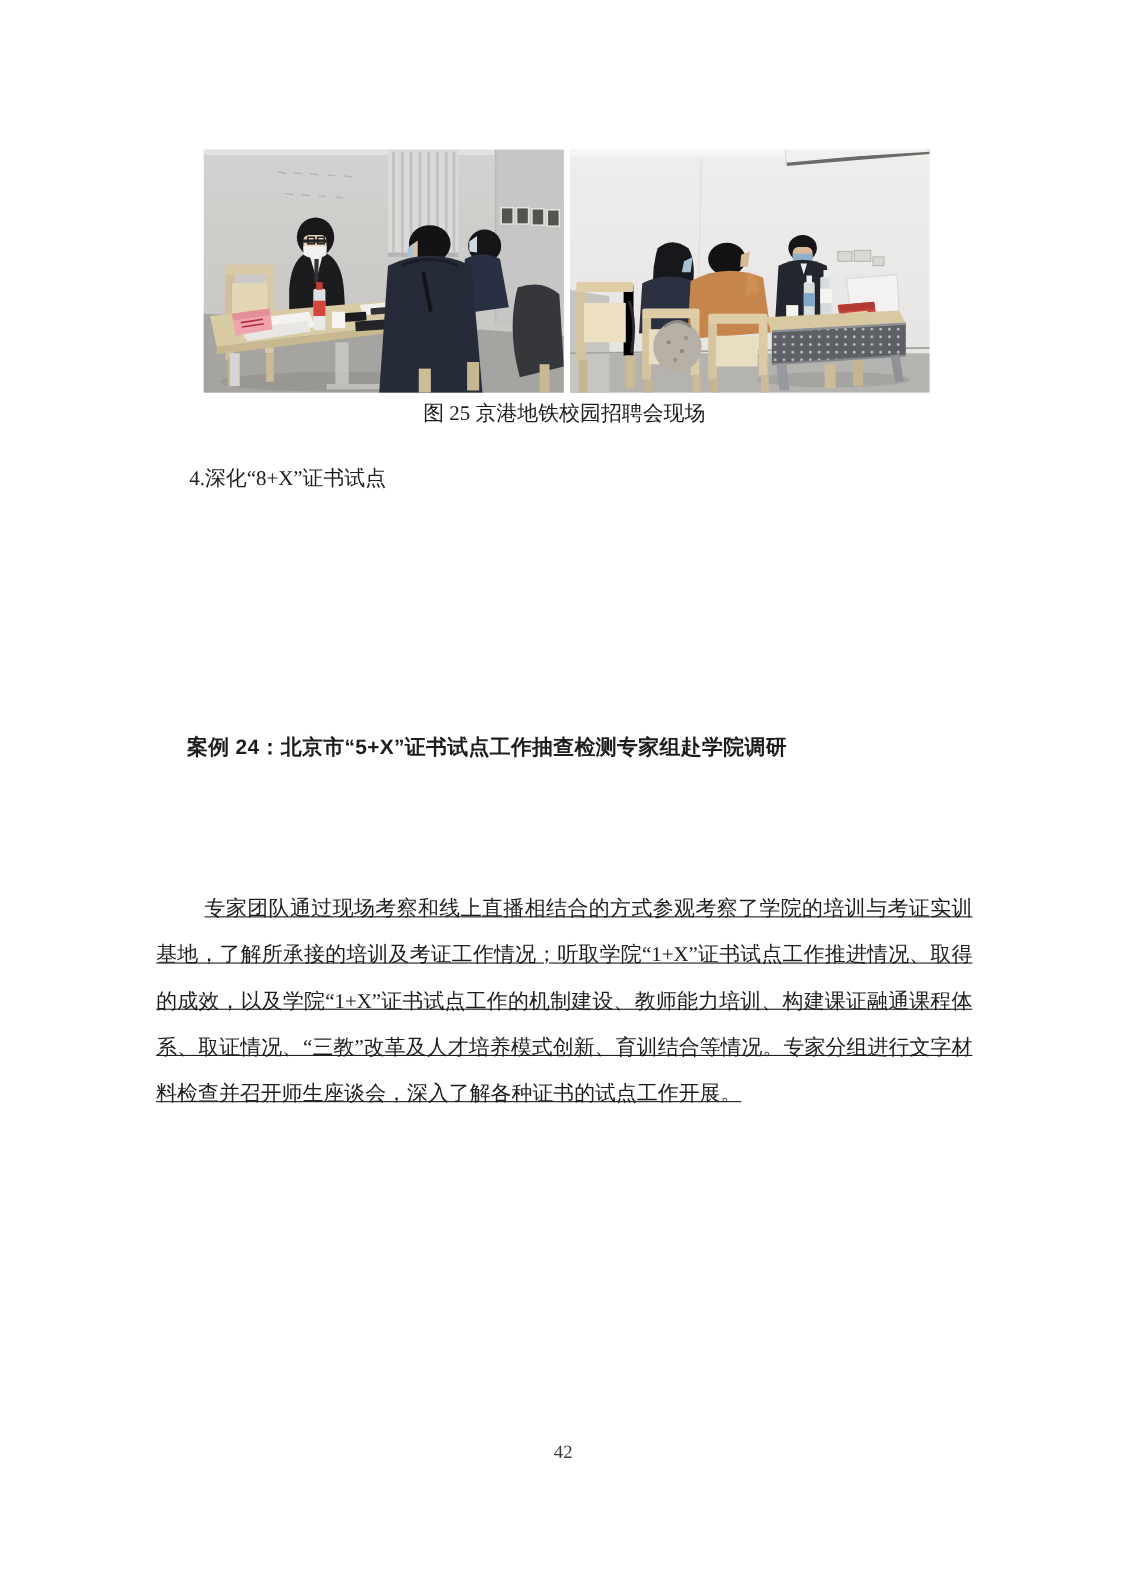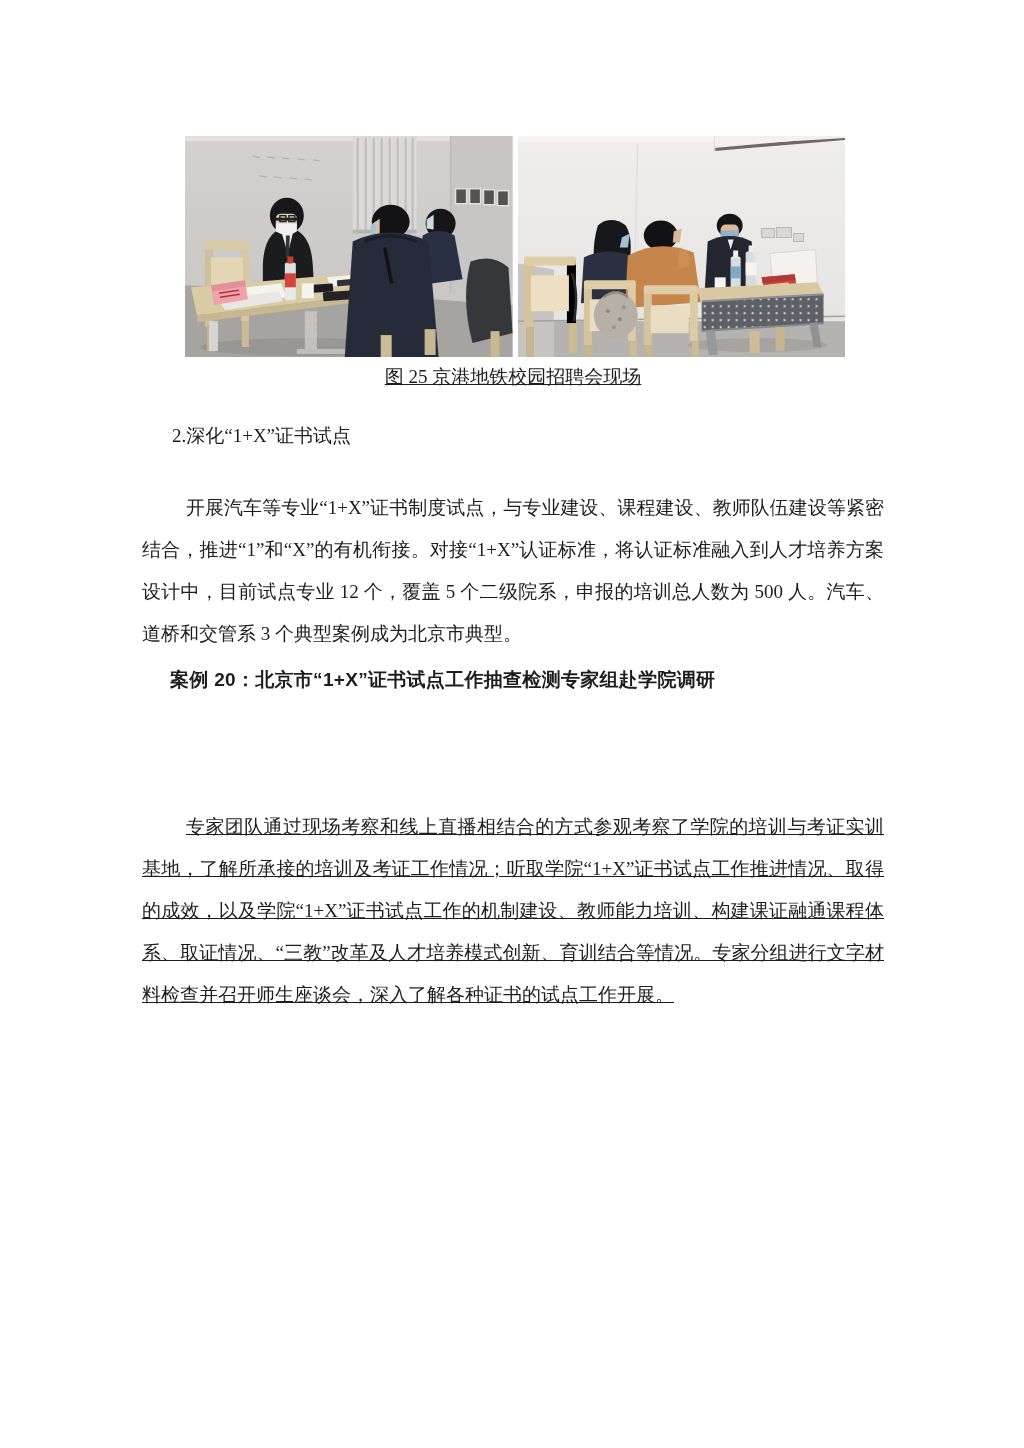--- a/index.html
+++ b/index.html
@@ -12,21 +12,21 @@
     overflow:hidden;
   }
   .photos{
     position:absolute;left:185px;top:136px;
     width:660px;height:221px;
     display:flex;gap:5px;
   }
   .photo{flex:1;height:221px;display:block;}
   .caption{
     position:absolute;top:363px;left:142px;width:742px;
-    text-align:center;font-size:19px;line-height:28px;text-decoration:underline;
+    text-align:center;font-size:19px;line-height:28px;
   }
   .sec-heading{
     position:absolute;top:423px;left:172px;
     font-size:19px;line-height:26px;
   }
   .body{
     position:absolute;left:142px;width:742px;margin:0;
     font-size:19px;line-height:42px;
     text-align:justify;text-justify:inter-ideograph;
     text-indent:44px;word-break:break-all;
@@ -284,23 +284,23 @@
         <rect x="126" y="150" width="54" height="9" rx="2" fill="#decda6"></rect>
         <rect x="133" y="170" width="38" height="28" fill="#e9dec2"></rect>
         <rect x="128" y="210" width="7" height="12" fill="#c6b58e"></rect>
         <rect x="174" y="206" width="7" height="16" fill="#ccbb94"></rect>
       </g>
     </svg>
   </div>
 
   <div class="caption">图 25 京港地铁校园招聘会现场</div>
 
-  <div class="sec-heading">2.深化“1+X”证书试点</div>
-
-  <p class="body p1">开展汽车等专业“1+X”证书制度试点，与专业建设、课程建设、教师队伍建设等紧密结合，推进“1”和“X”的有机衔接。对接“1+X”认证标准，将认证标准融入到人才培养方案设计中，目前试点专业 12 个，覆盖 5 个二级院系，申报的培训总人数为 500 人。汽车、道桥和交管系 3 个典型案例成为北京市典型。</p>
-
-  <div class="case-heading">案例 20：北京市“1+X”证书试点工作抽查检测专家组赴学院调研</div>
+  <div class="sec-heading">4.深化“8+X”证书试点</div>
+
+
+  <div class="case-heading">案例 24：北京市“5+X”证书试点工作抽查检测专家组赴学院调研</div>
 
 
   <p class="body p3">专家团队通过现场考察和线上直播相结合的方式参观考察了学院的培训与考证实训基地，了解所承接的培训及考证工作情况；听取学院“1+X”证书试点工作推进情况、取得的成效，以及学院“1+X”证书试点工作的机制建设、教师能力培训、构建课证融通课程体系、取证情况、“三教”改革及人才培养模式创新、育训结合等情况。专家分组进行文字材料检查并召开师生座谈会，深入了解各种证书的试点工作开展。</p>
 
+  <div class="page-number">42</div>
 
 </div>
 
 </body></html>

